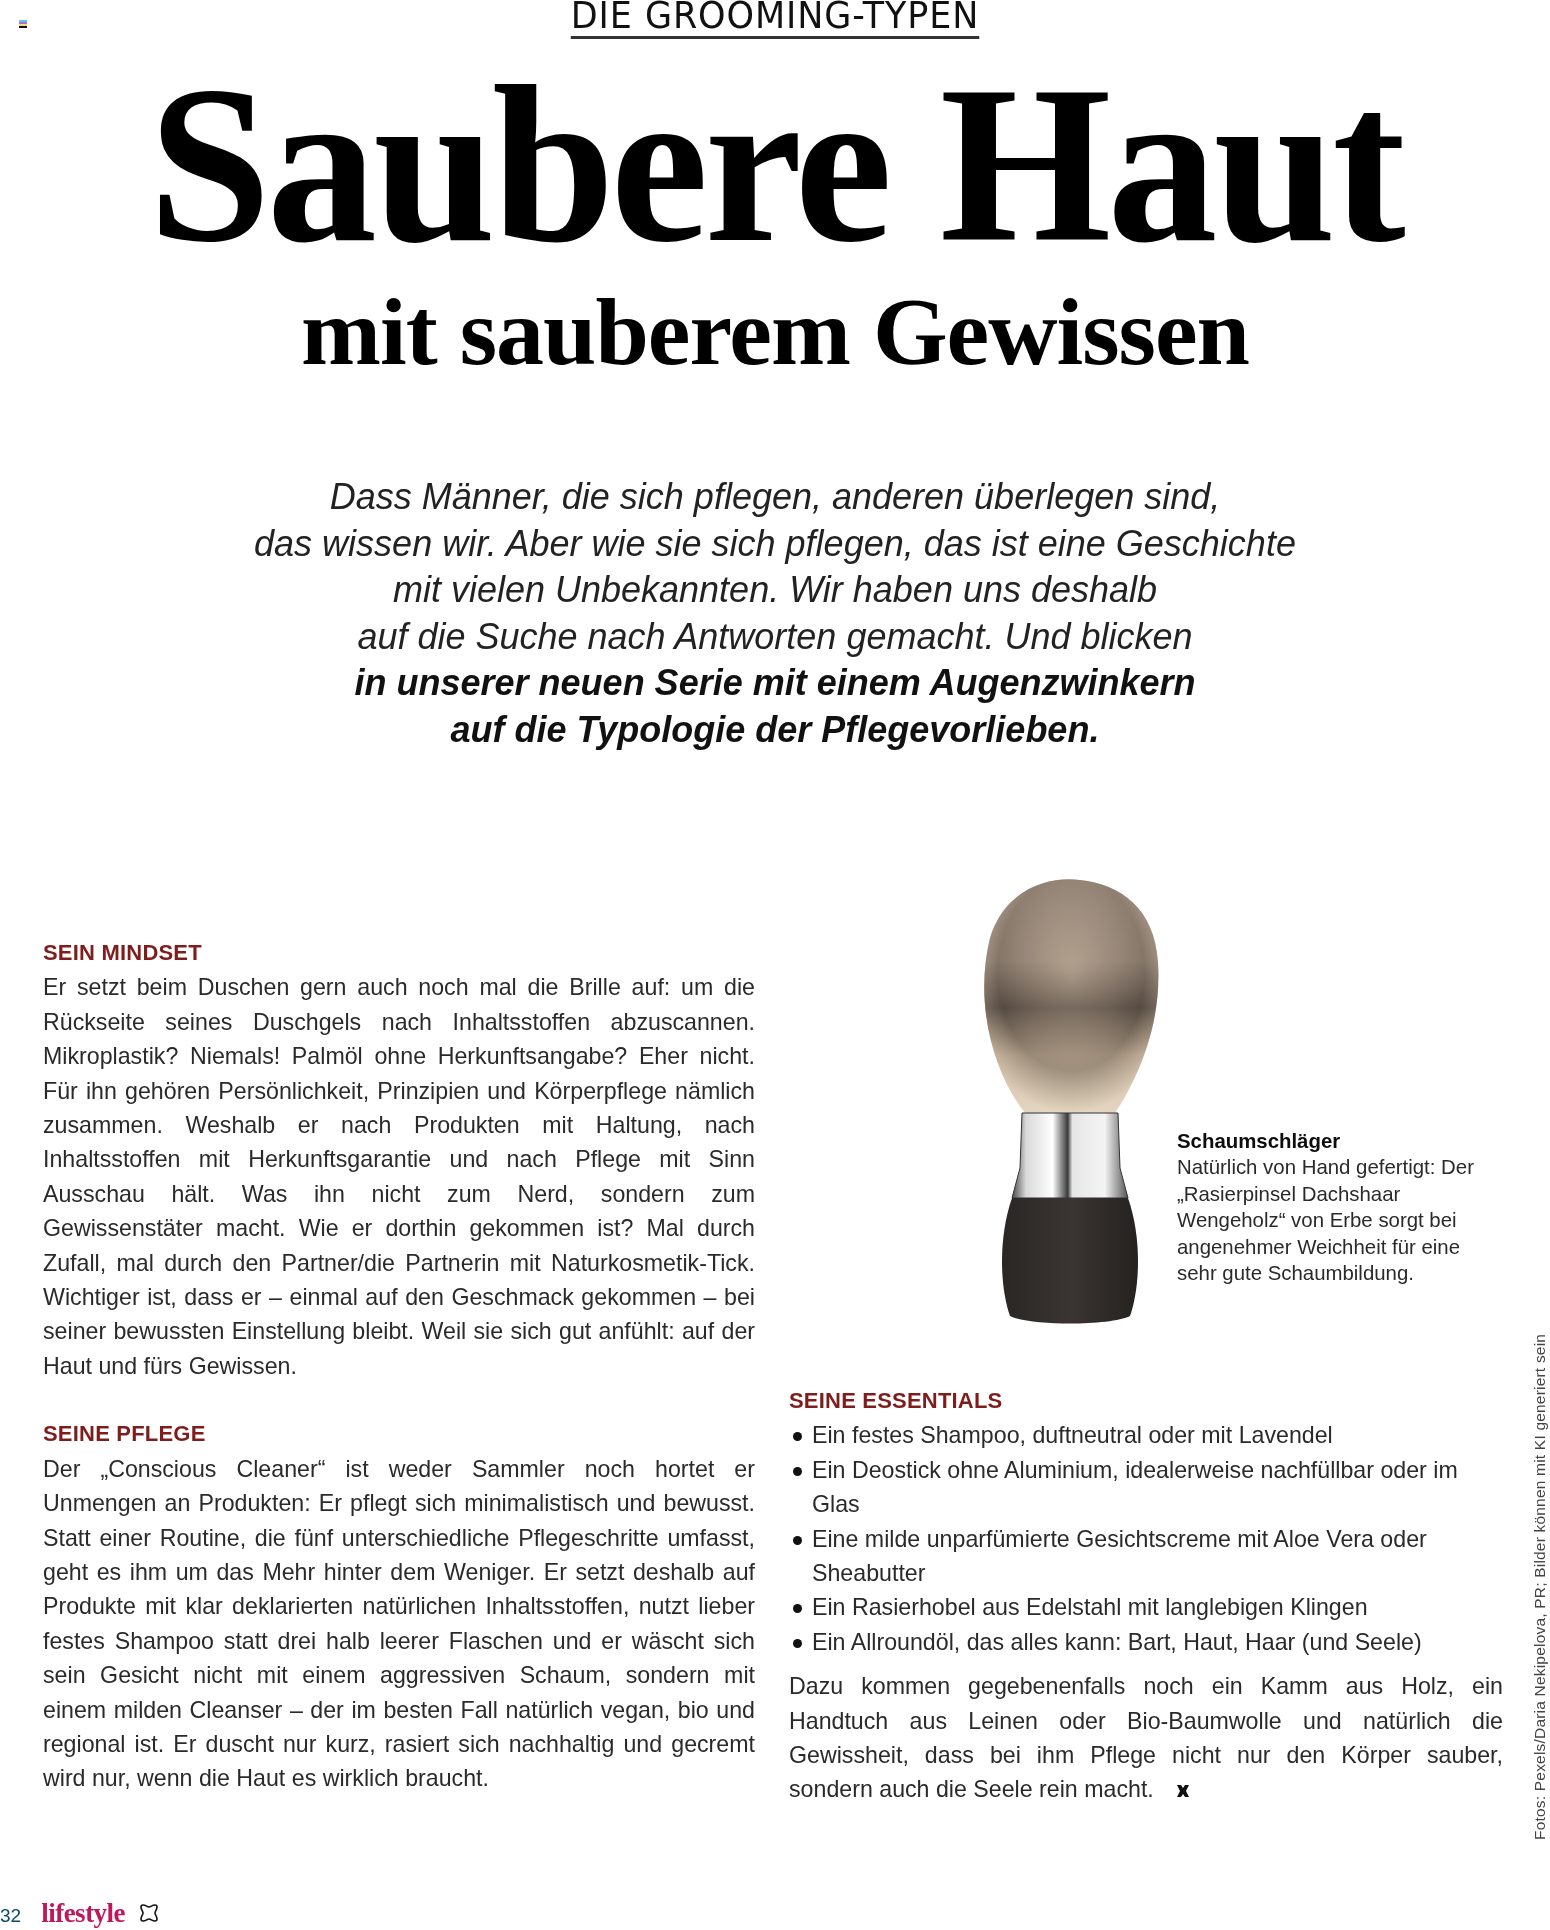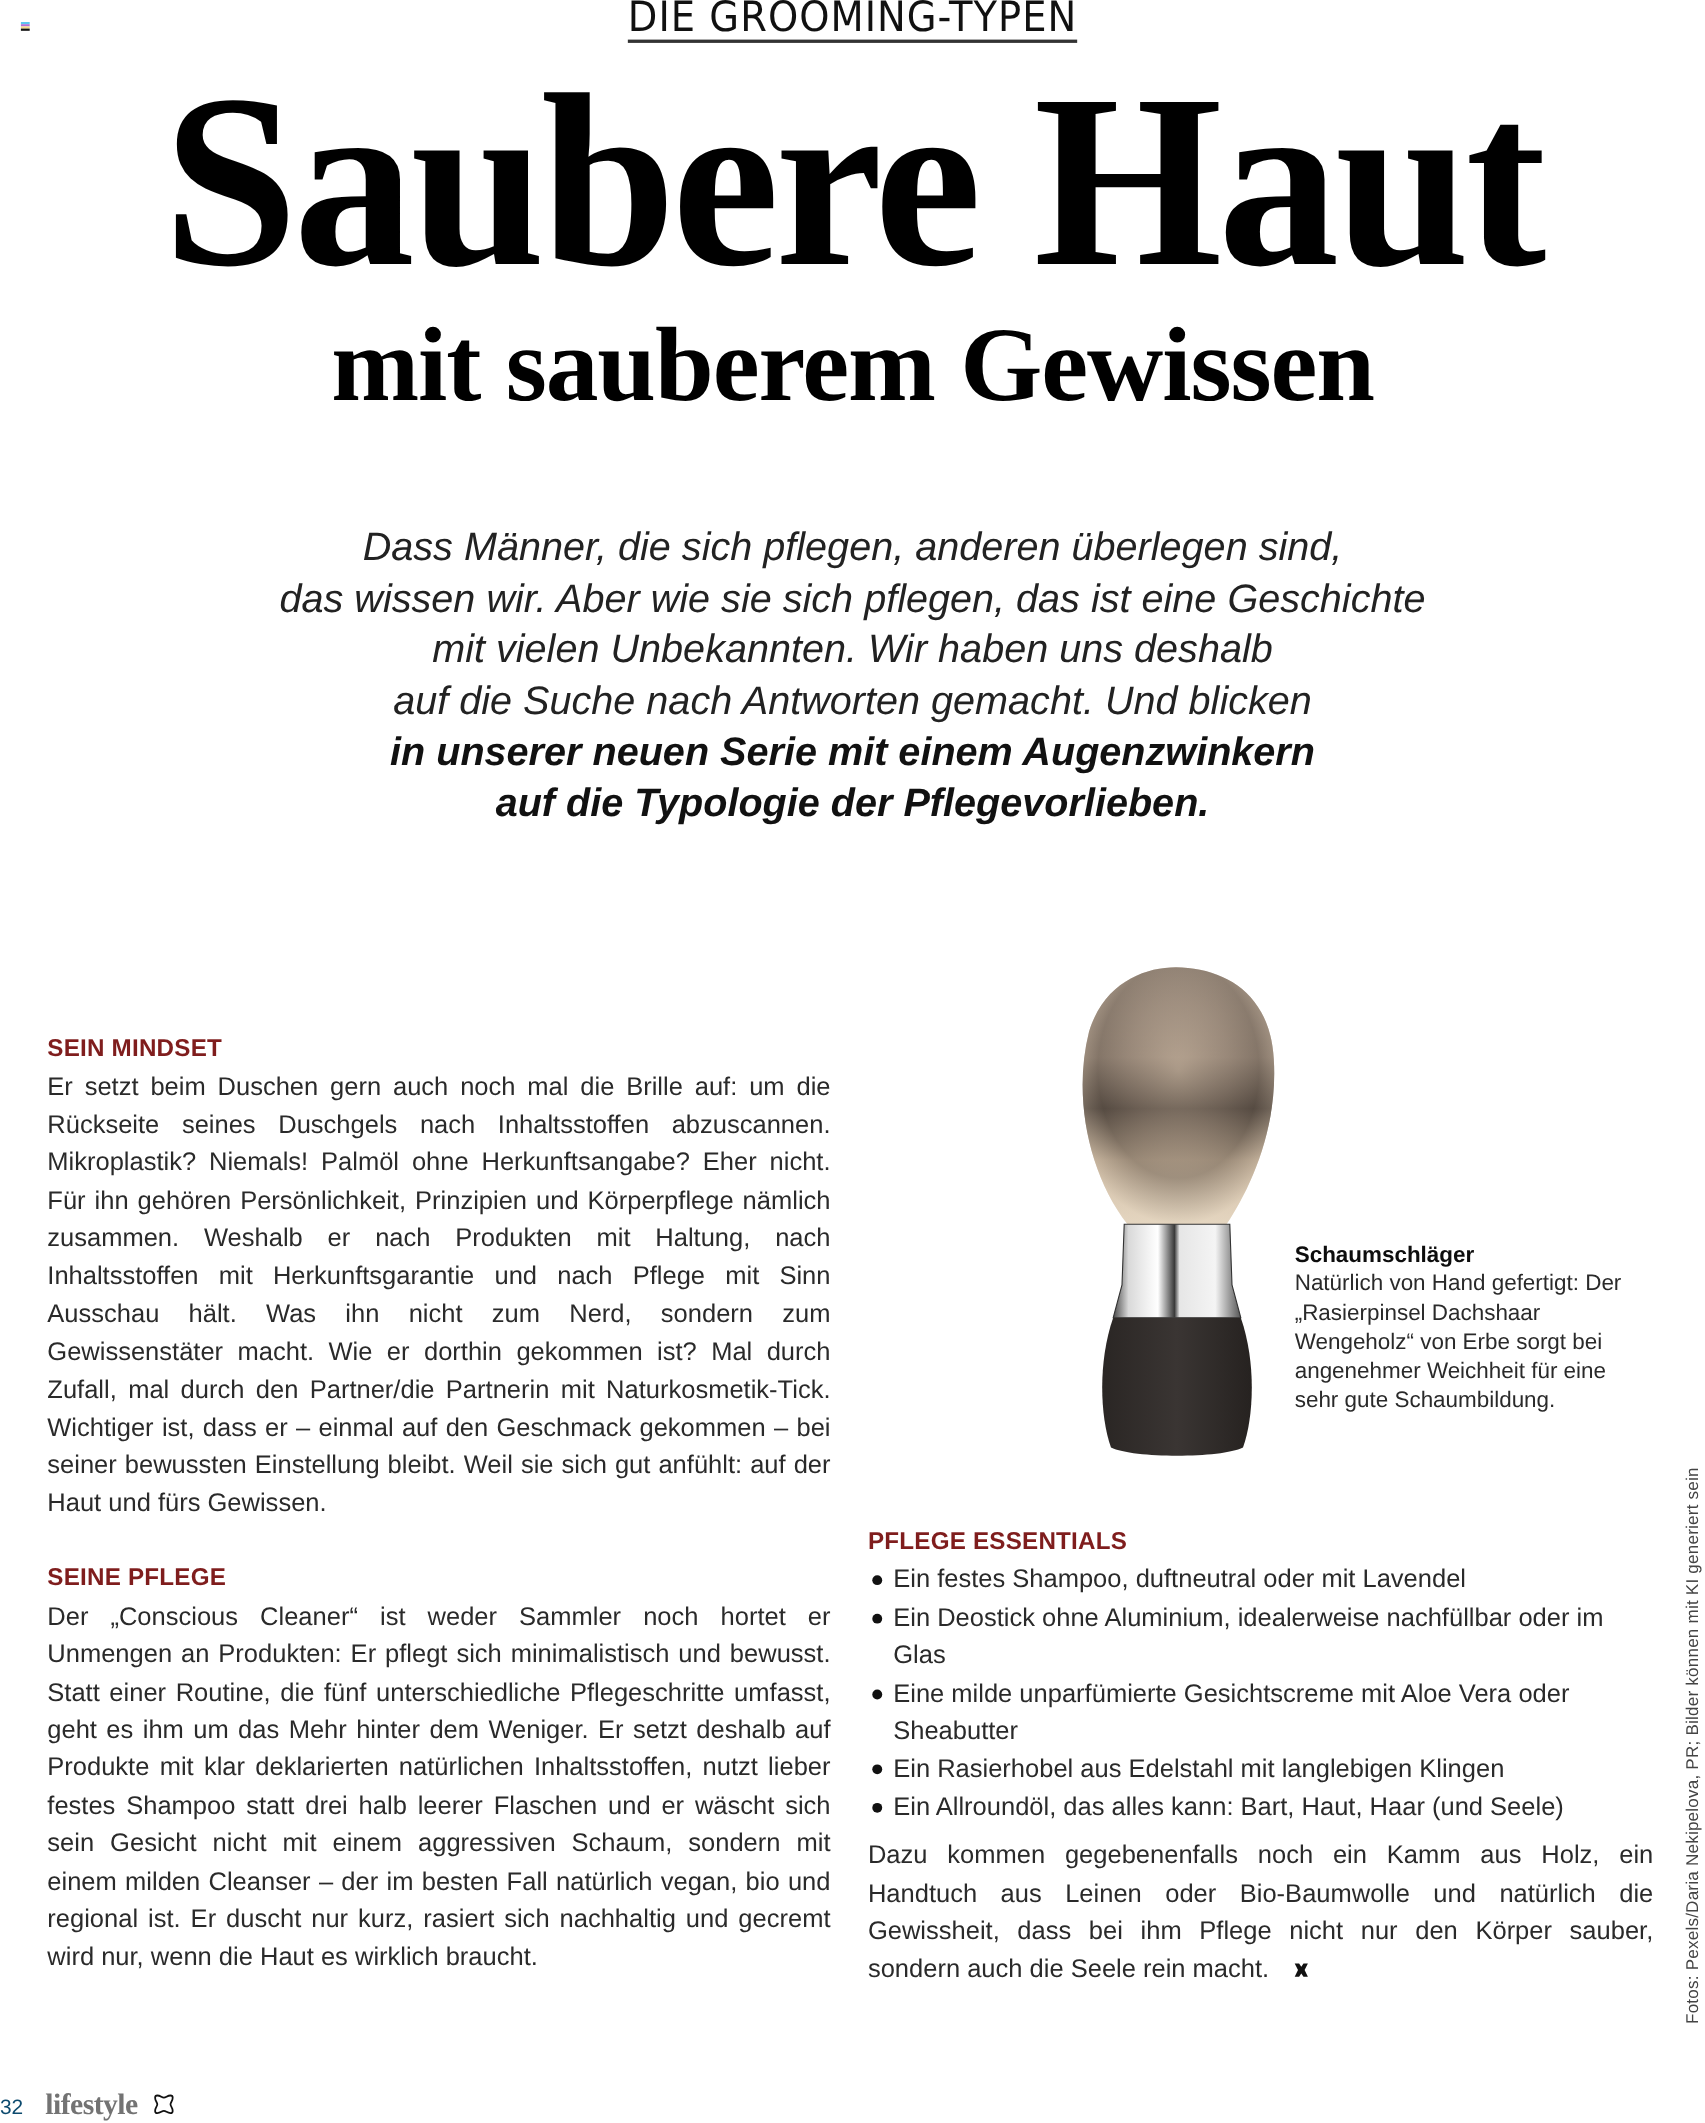--- a/index.html
+++ b/index.html
@@ -86,21 +86,21 @@
     white-space: nowrap; font-size: 15.5px; color: #444; letter-spacing: 0.2px;
   }
 
   .footer {
     position: absolute; left: 0; top: 1898px; height: 30px;
     display: flex; align-items: baseline;
   }
   .page-no { font-size: 19px; color: #0c4a6e; margin-right: 20px; }
   .section-name {
     font-family: "Liberation Serif", "DejaVu Serif", serif; font-weight: bold;
-    font-size: 27px; color: #737373; letter-spacing: -0.5px; margin-right: 14px;
+    font-size: 27px; color: #be185d; letter-spacing: -0.5px; margin-right: 14px;
   }
   .footer-icon { width: 20px; height: 20px; align-self: center; }
 </style>
 </head>
 <body>
 
 <div class="color-marks">
   <span style="background:#5cc7ef"></span>
   <span style="background:#b06fd8"></span>
   <span style="background:#f3d98a"></span>
@@ -166,21 +166,21 @@
   <path d="M52 245 L148 245 L150 300 L158 330 L42 330 L50 300 Z" fill="url(#chrome)" stroke="#333" stroke-width="1"></path>
   <path d="M42 330 L158 330 C172 370 170 420 160 448 C140 458 60 458 40 448 C30 420 28 370 42 330 Z" fill="url(#wood)"></path>
 </svg>
 
 <div class="caption">
   <div class="cap-h">Schaumschläger</div>
   <div>Natürlich von Hand ge­fertigt: Der „Rasierpinsel Dachshaar Wengeholz“ von Erbe sorgt bei angenehmer Weichheit für eine sehr gute Schaumbildung.</div>
 </div>
 
 <div class="col-right">
-  <div class="section-h">PFLEGE ESSENTIALS</div>
+  <div class="section-h">SEINE ESSENTIALS</div>
   <ul>
     <li>Ein festes Shampoo, duftneutral oder mit Lavendel</li>
     <li>Ein Deostick ohne Aluminium, idealerweise nachfüllbar oder im Glas</li>
     <li>Eine milde unparfümierte Gesichtscreme mit Aloe Vera oder Sheabutter</li>
     <li>Ein Rasierhobel aus Edelstahl mit langlebigen Klingen</li>
     <li>Ein Allroundöl, das alles kann: Bart, Haut, Haar (und Seele)</li>
   </ul>
   <p class="para outro"><span>Dazu kommen gegebenenfalls noch ein Kamm aus Holz, ein Handtuch aus Leinen oder Bio-Baumwolle und natürlich die Gewissheit, dass bei ihm Pflege nicht nur den Körper sauber, sondern auch die Seele rein macht.</span><svg class="end-mark" viewBox="0 0 14 14">
         <path d="M1 1 L5 1 L7 4 L9 1 L13 1 L10 7 L13 13 L9 13 L7 10 L5 13 L1 13 L4 7 Z" fill="#111"></path>
       </svg></p>

